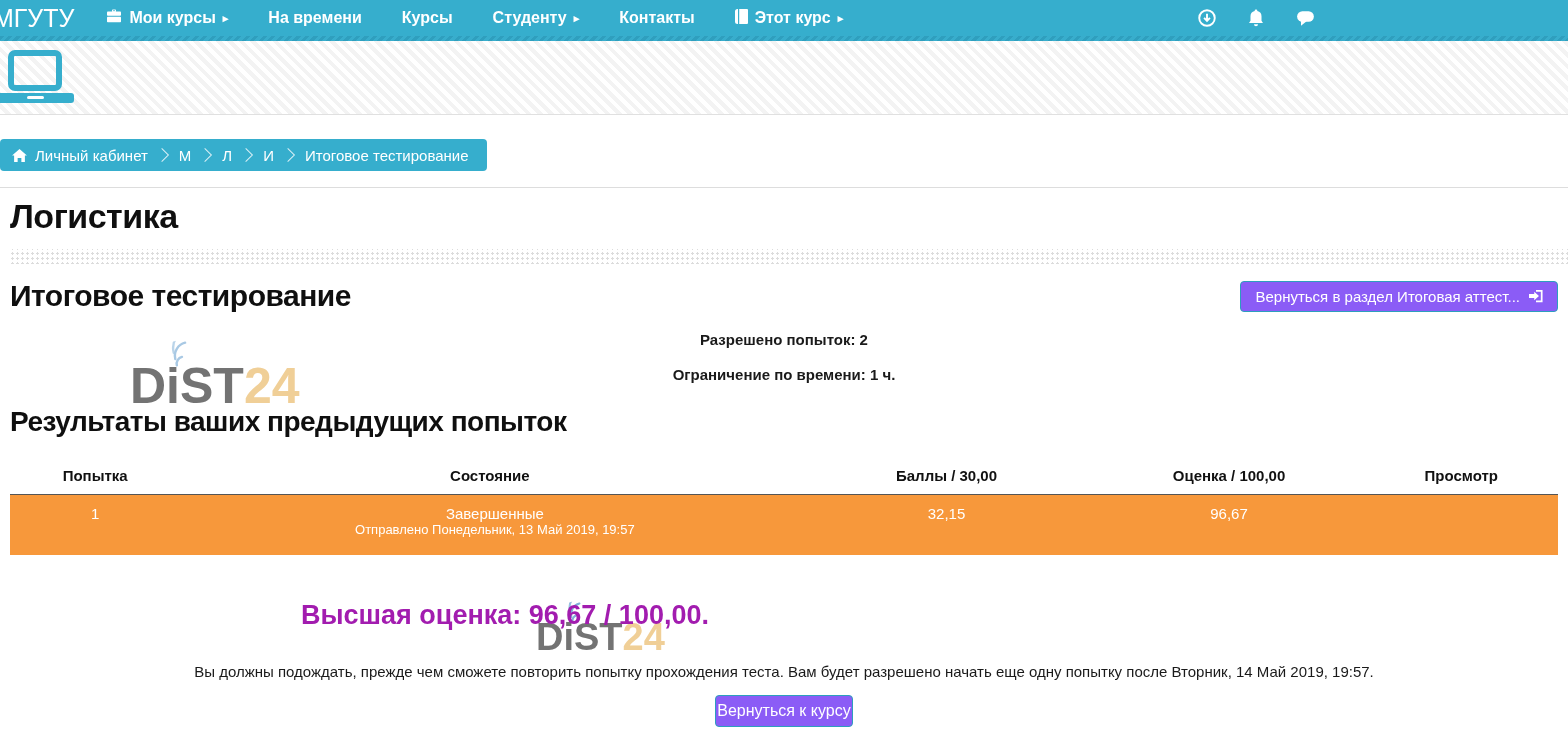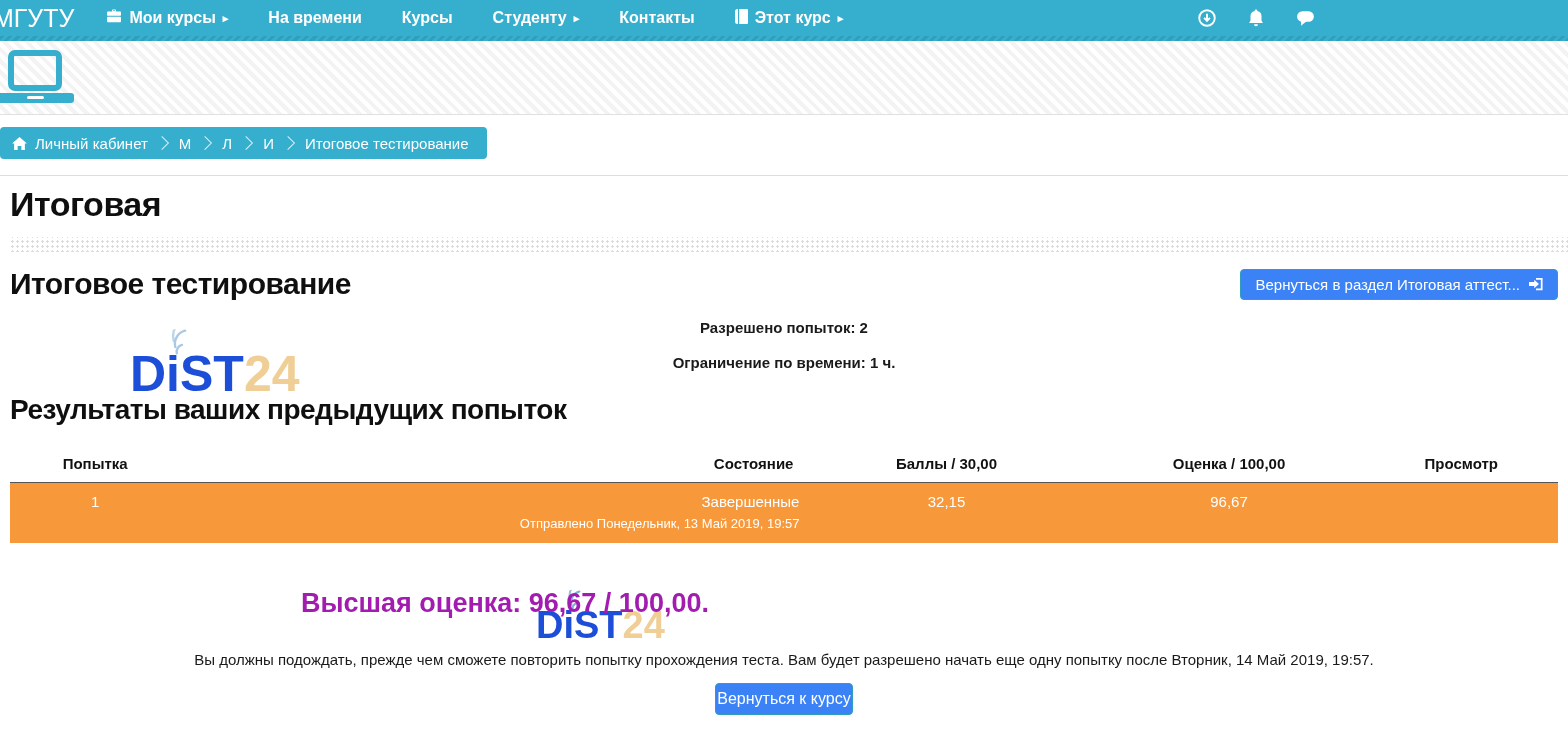--- a/index.html
+++ b/index.html
@@ -15,59 +15,59 @@
   .nav-icons { position: absolute; right: 253px; top: 0; height: 36px; display: flex; align-items: center; gap: 31px; }
   .nav-icon-btn { cursor: pointer; display: inline-flex; align-items: center; }
 
   
   .header-band { height: 74px; background: repeating-linear-gradient(45deg, #ffffff 0 4px, #f3f3f3 4px 8px); border-bottom: 1px solid #e0e0e0; position: relative; }
   .laptop-screen { position: absolute; left: 8px; top: 9px; width: 54px; height: 41px; border: 6px solid #36aecd; border-radius: 7px; background: transparent; }
   .laptop-base { position: absolute; left: 0; top: 52px; width: 74px; height: 10px; background: #36aecd; border-radius: 0 3px 3px 0; }
   .laptop-notch { position: absolute; left: 27px; top: 55px; width: 17px; height: 3px; background: #fdfdfd; border-radius: 2px; }
 
   
-  .breadcrumb-wrap { margin-top: 12px; text-decoration: underline; }
+  .breadcrumb-wrap { margin-top: 24px; text-decoration: underline; }
   .breadcrumb { display: inline-flex; align-items: center; height: 32px; background: #36aecd; color: #fff; padding: 0 18px 0 12px; border-radius: 4px; font-size: 15px; }
   .crumb { display: inline-flex; align-items: center; gap: 8px; cursor: pointer; white-space: nowrap; }
   .crumb.current { cursor: default; }
   .crumb-sep { width: 10px; height: 10px; border-top: 1px solid rgba(255,255,255,.8); border-right: 1px solid rgba(255,255,255,.8); transform: rotate(45deg); margin: 0 12px 0 9px; flex: none; }
 
   
   .content { position: relative; margin-top: 16px; border-top: 1px solid #ddd; padding: 0 10px; }
   h1.course-title { font-size: 34px; font-weight: bold; color: #0f0f0f; margin: 9px 0 13px 0; letter-spacing: -0.5px; }
   .dotted { height: 15px; margin-right: -10px; background-image: radial-gradient(circle, #dcdcdc 1.1px, transparent 1.3px); background-size: 5px 5px; background-position: 0 2px; }
 
   .quiz-head { display: flex; justify-content: space-between; align-items: center; margin-top: 15px; }
   h2.quiz-title { font-size: 30px; font-weight: bold; color: #0f0f0f; letter-spacing: -0.5px; }
-  .btn { background: #3b82f6; border: 1px solid #2d9ebe; color: #fff; font-size: 15px; padding: 6px 14px; border-radius: 4px; display: inline-flex; align-items: center; gap: 9px; cursor: pointer; font-family: inherit; white-space: nowrap; }
+  .btn { background: #8b5cf6; border: 1px solid #2d9ebe; color: #fff; font-size: 15px; padding: 6px 14px; border-radius: 4px; display: inline-flex; align-items: center; gap: 9px; cursor: pointer; font-family: inherit; white-space: nowrap; }
 
   .quiz-info { margin-top: 12px; }
   .quiz-info p { text-align: center; font-size: 15px; margin: 18px 0; font-weight: bold; }
 
   h2.results-heading { font-size: 28px; font-weight: bold; color: #0f0f0f; margin-top: 23px; letter-spacing: -0.5px; }
 
   table.results { width: 100%; border-collapse: collapse; margin-top: 21px; font-size: 15px; table-layout: fixed; }
   table.results th { font-weight: bold; color: #111; padding: 8px 6px 10px 6px; border-bottom: 1px solid #555; }
   .col-attempt { width: 11%; } .col-state { width: 40%; } .col-marks { width: 19%; } .col-grade { width: 17.5%; } .col-review { width: 12.5%; }
   th.c, td.c { text-align: center; }
-  th.l, td.l { text-align: right; padding-left: 10px; }
+  th.l, td.l { text-align: center; padding-left: 10px; }
   tr.attempt-row { background: #f7983b; color: #fff; height: 60px; }
   tr.attempt-row td { vertical-align: top; padding-top: 10px; }
   .state-main { font-size: 15px; }
-  .state-detail { font-size: 13px; margin-top: 6px; }
+  .state-detail { font-size: 13px; }
 
   .final-grade { position: relative; z-index: 2; width: 990px; text-align: center; font-size: 27px; font-weight: bold; color: #a21caf; margin-top: 45px; }
 
   .wait-message { text-align: center; font-size: 15px; margin-top: 32px; }
   .back-course-wrap { text-align: center; margin-top: 15px; }
   .back-course-wrap .btn { font-size: 16px; padding: 6px 1px; }
 
   
   .watermark { position: absolute; font-weight: bold; z-index: 1; white-space: nowrap; pointer-events: none; }
-  .watermark .wm-gray { color: #1d4ed8; }
+  .watermark .wm-gray { color: #737373; }
   .watermark .wm-accent { color: #f0cf97; }
   .wm1 { left: 130px; top: 169px; font-size: 50px; }
   .wm2 { left: 536px; top: 428px; font-size: 38px; }
   .wm-arcs { position: absolute; transform: rotate(-14deg); }
   .wm1 .wm-arcs { left: 34px; top: -17px; }
   .wm2 .wm-arcs { left: 26px; top: -15px; }
 </style>
 </head>
 <body>
 
@@ -175,21 +175,21 @@
 
   <div class="watermark wm2">
     <svg class="wm-arcs" width="28" height="22" viewBox="0 0 34 26" fill="none" stroke="#7fb0d8" stroke-width="2.6" stroke-linecap="round">
       <path d="M10 24 A7 7 0 0 1 17 17"></path>
         <path d="M10 17.5 A13.5 13.5 0 0 1 23.5 4"></path>
         <path d="M10 11 A20 20 0 0 1 30 -9" opacity="0.8"></path>
     </svg>
     <span class="wm-gray">DiST</span><span class="wm-accent">24</span>
   </div>
 
-  <h1 class="course-title">Итоговая</h1>
+  <h1 class="course-title">Логистика</h1>
   <div class="dotted"></div>
 
   <div class="quiz-head">
     <h2 class="quiz-title">Итоговое тестирование</h2>
     <button class="btn">
       <span>Вернуться в раздел Итоговая аттест...</span>
       <svg width="14" height="14" viewBox="0 0 16 16" fill="#fff">
           <path d="M6 3.2v2.6H0v4.4h6v2.6l5.4-4.8z"></path>
           <path d="M8 1h7.5v14H8v-2h5.5V3H8z"></path>
         </svg>

